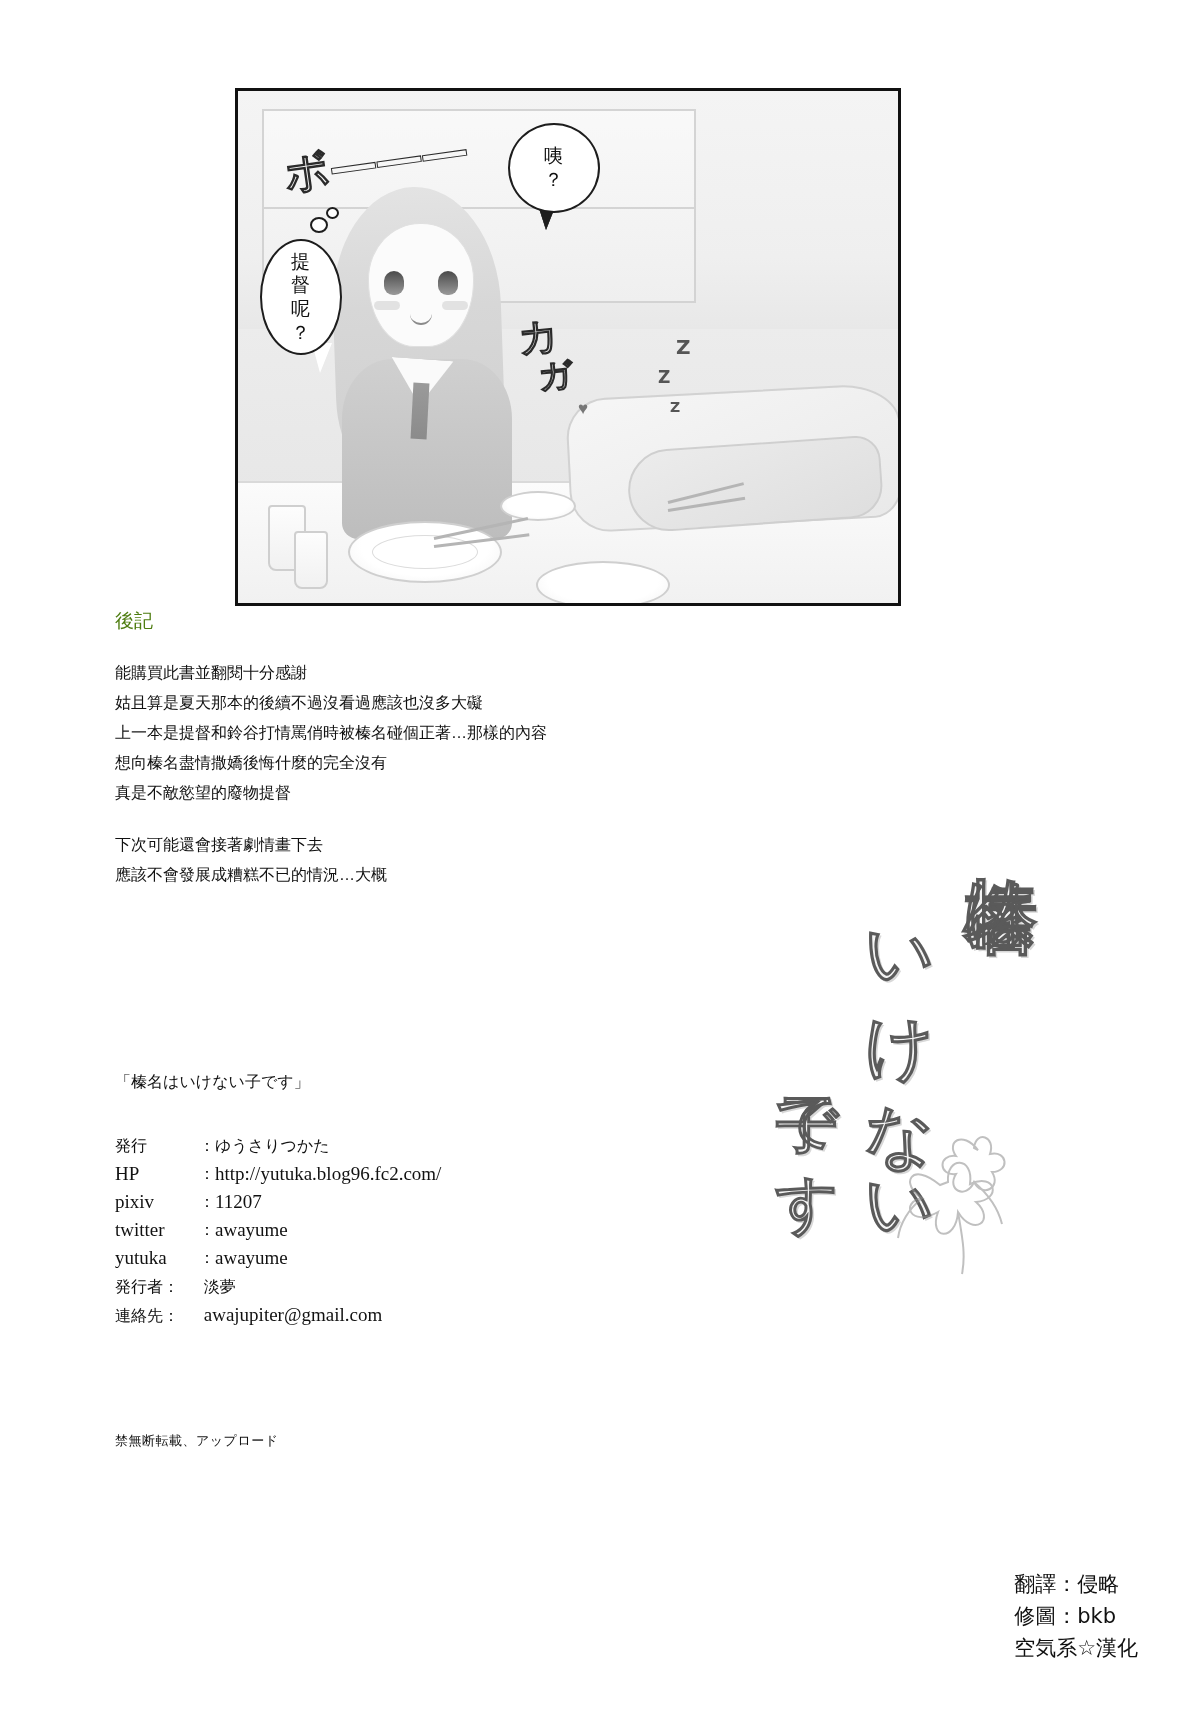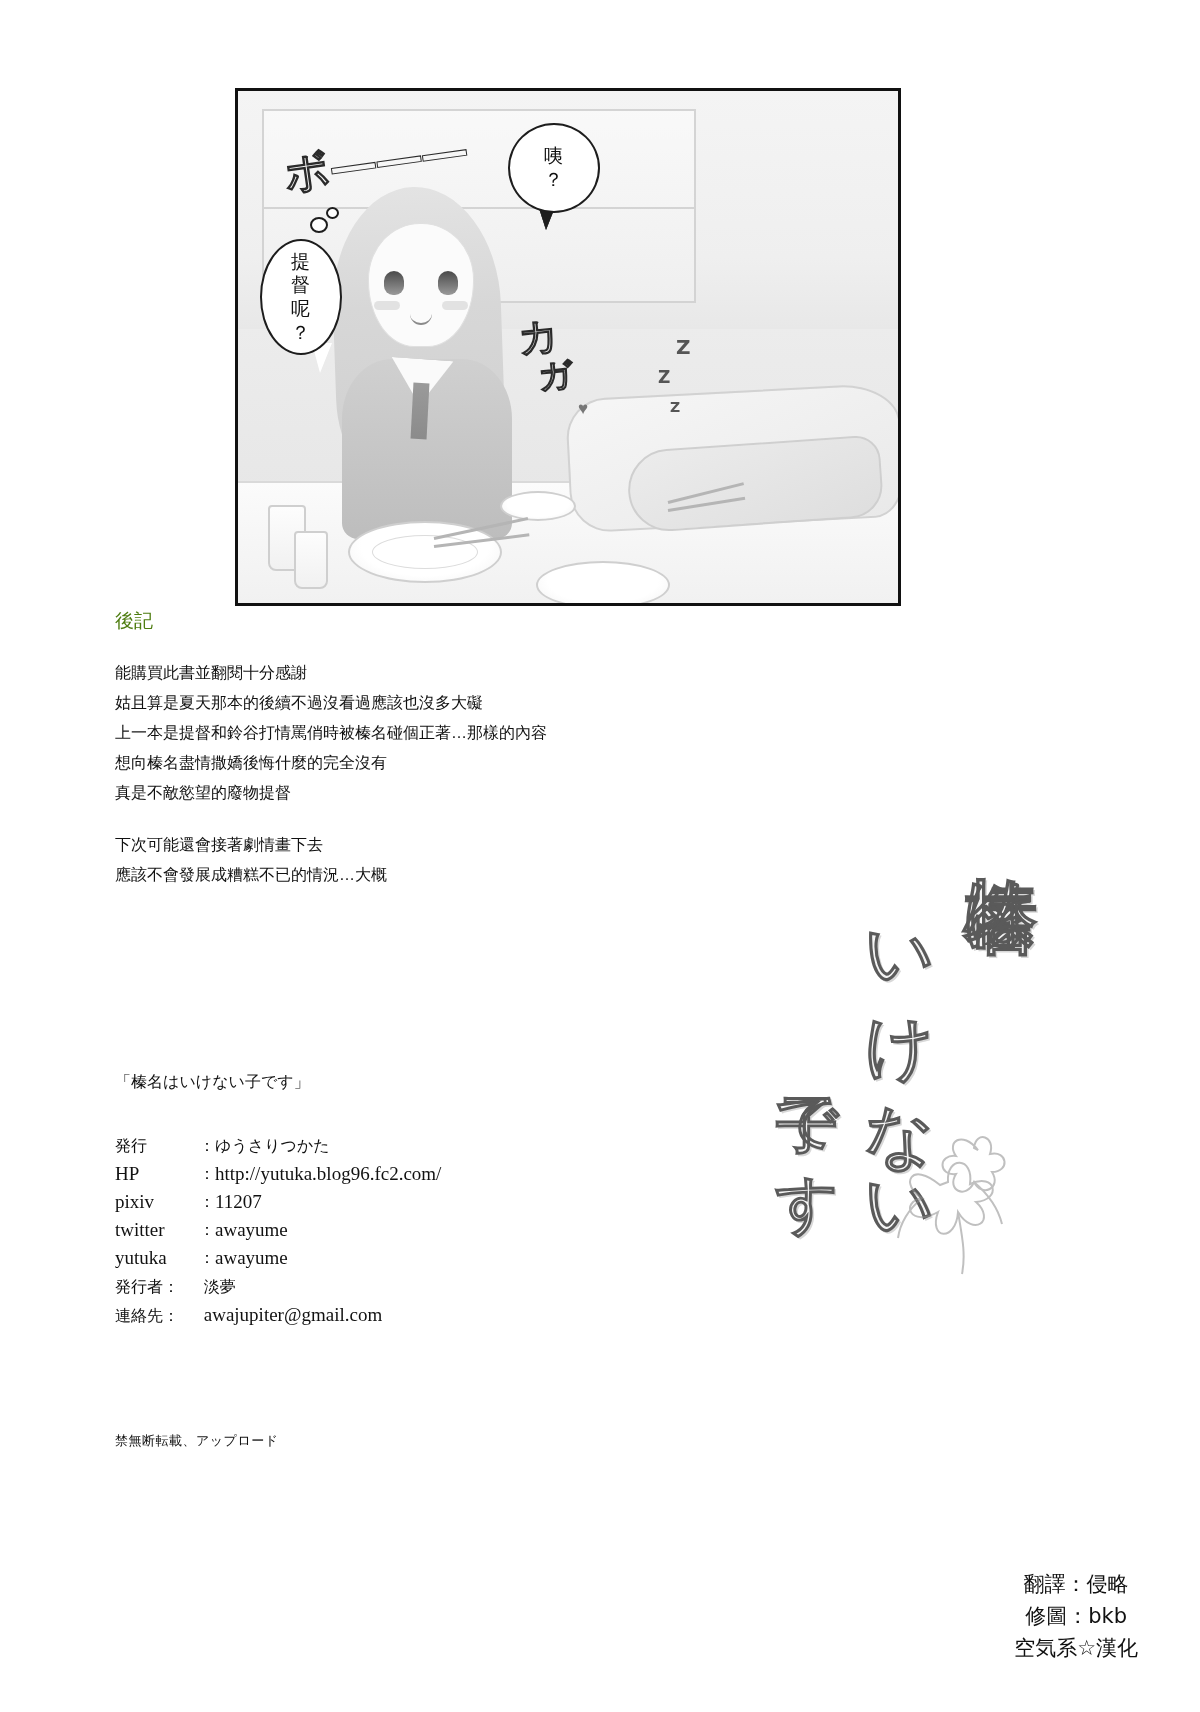--- a/index.html
+++ b/index.html
@@ -283,21 +283,21 @@
   }
   .flower {
     position: absolute; right: 150px; top: 1090px;
     width: 180px; height: 190px;
     opacity: .55;
   }
 
   
   .credits {
     position: absolute; right: 62px; bottom: 48px;
-    text-align: center;
+    text-align: left;
     font-family: "DejaVu Sans", sans-serif;
     font-size: 21px; line-height: 32px; color: #111;
   }
 </style>
 </head>
 <body>
 
 <div class="panel">
   <div class="panel-inner">
     <div class="wall-band"></div>

